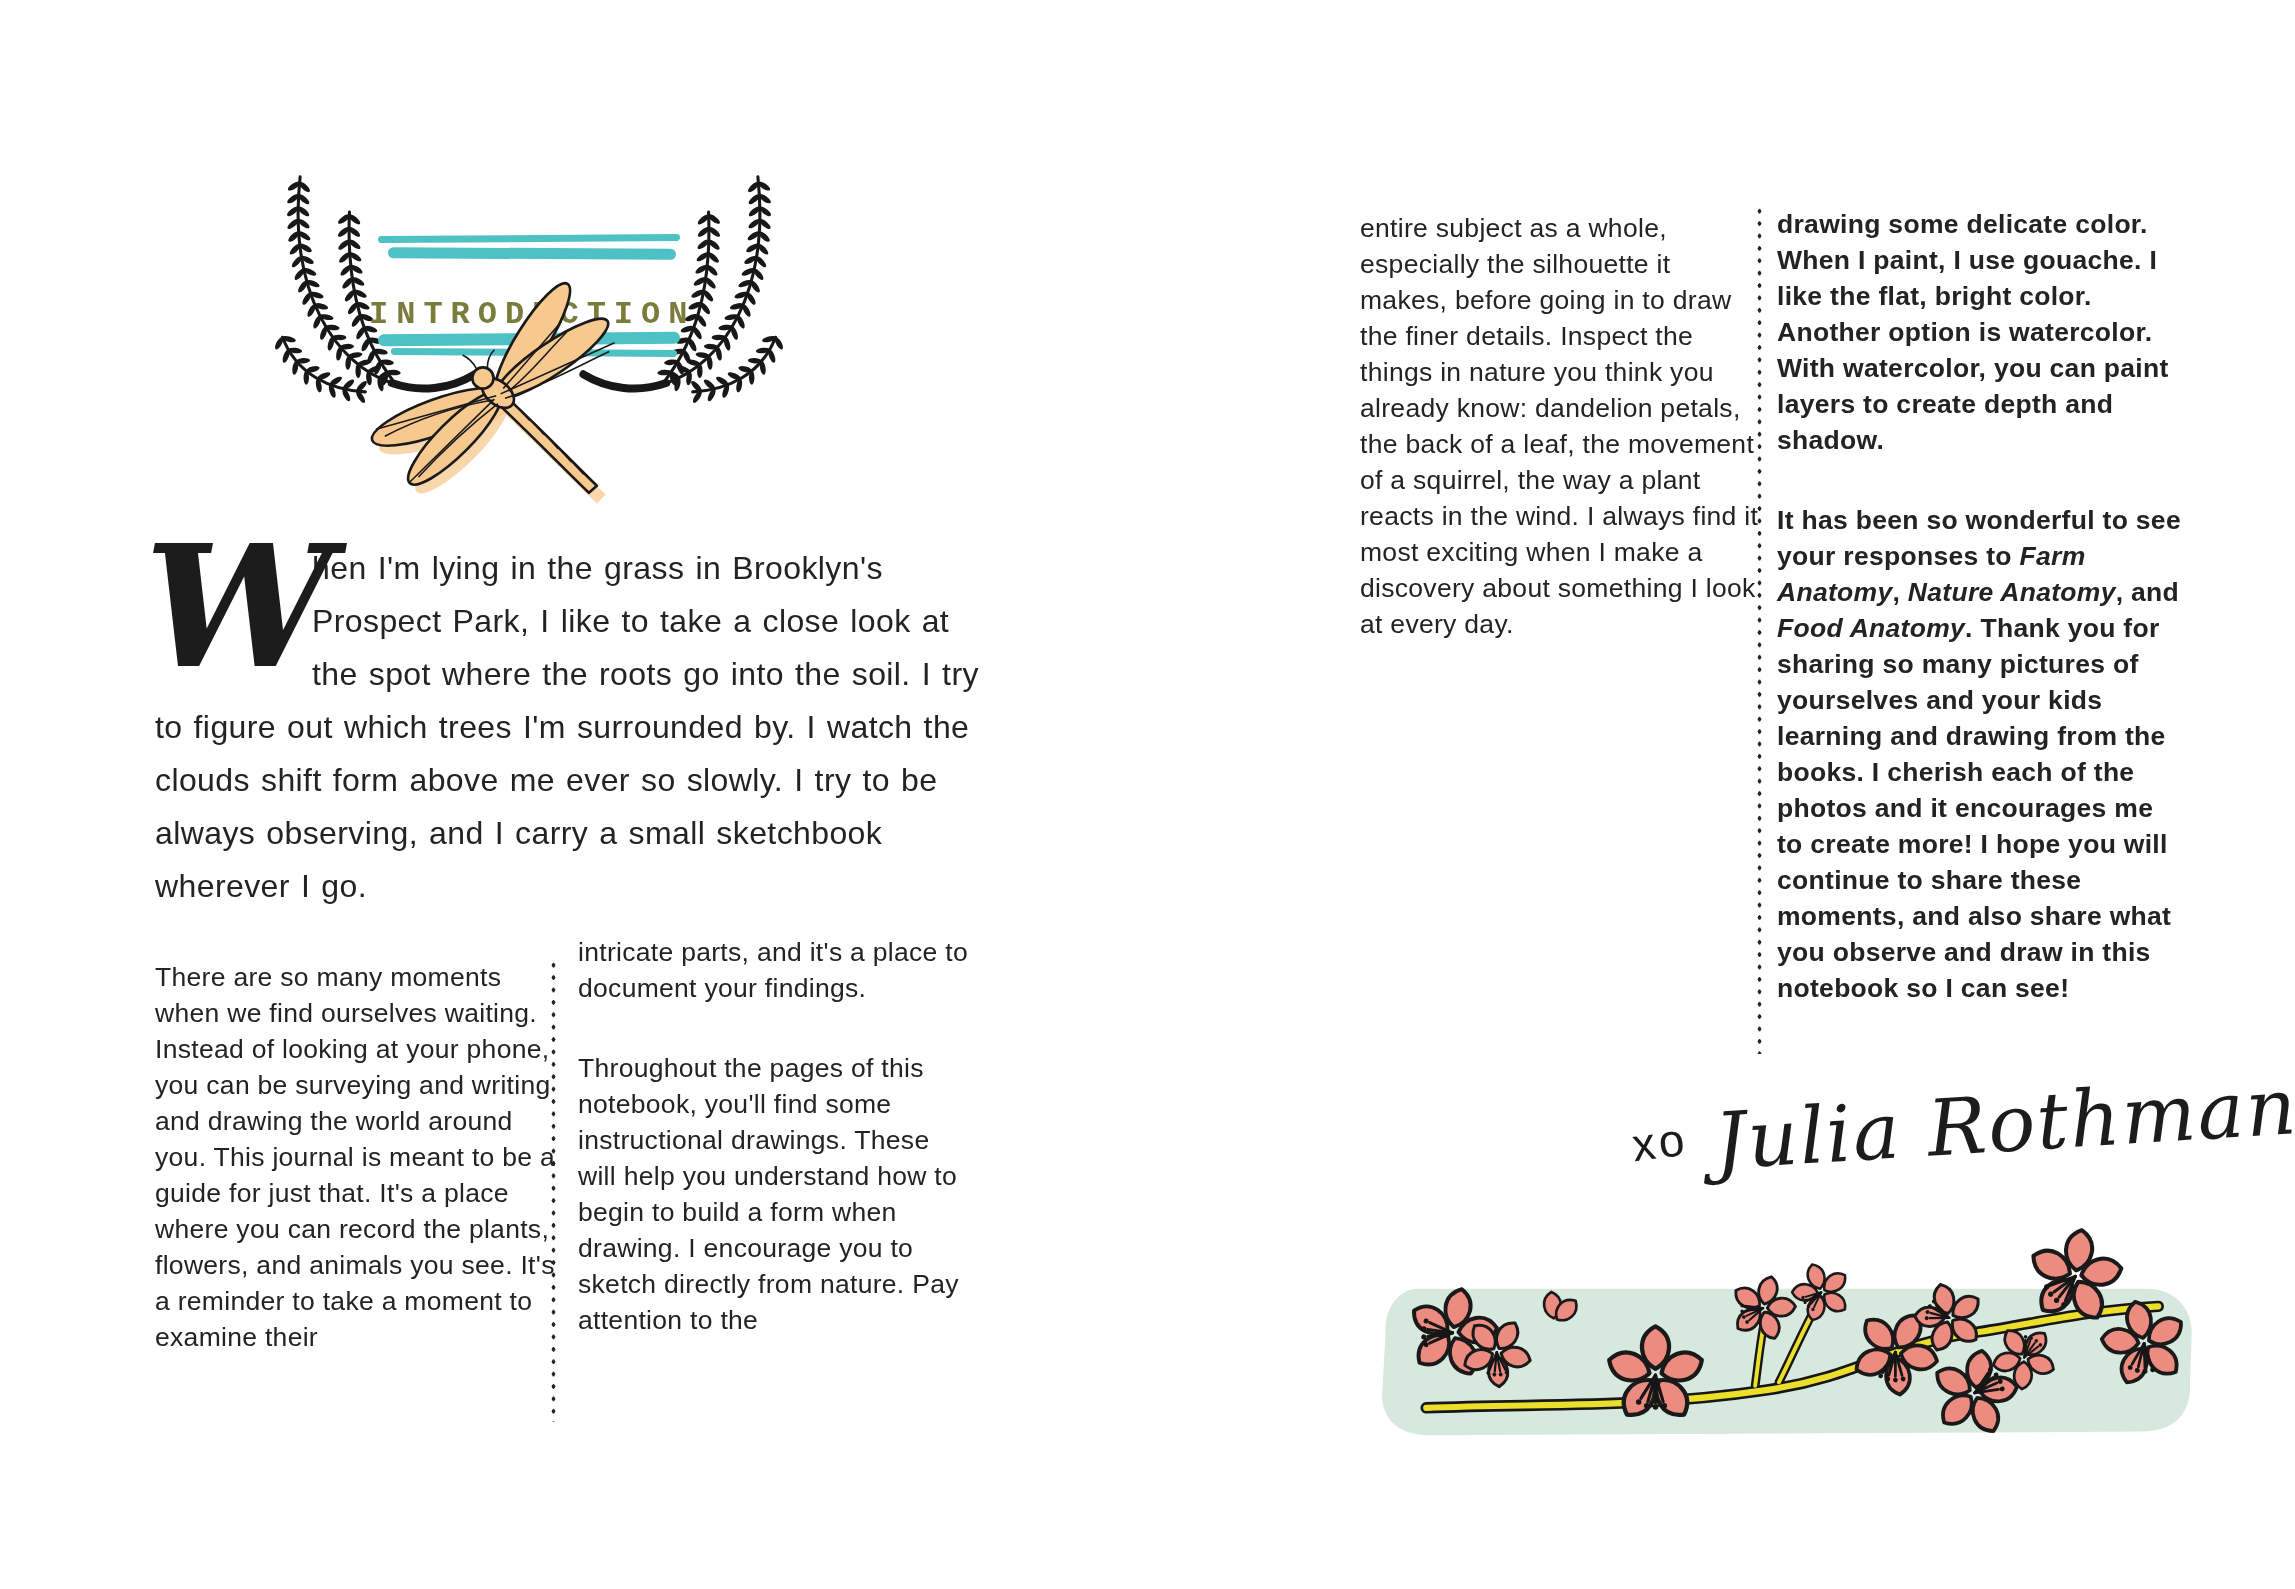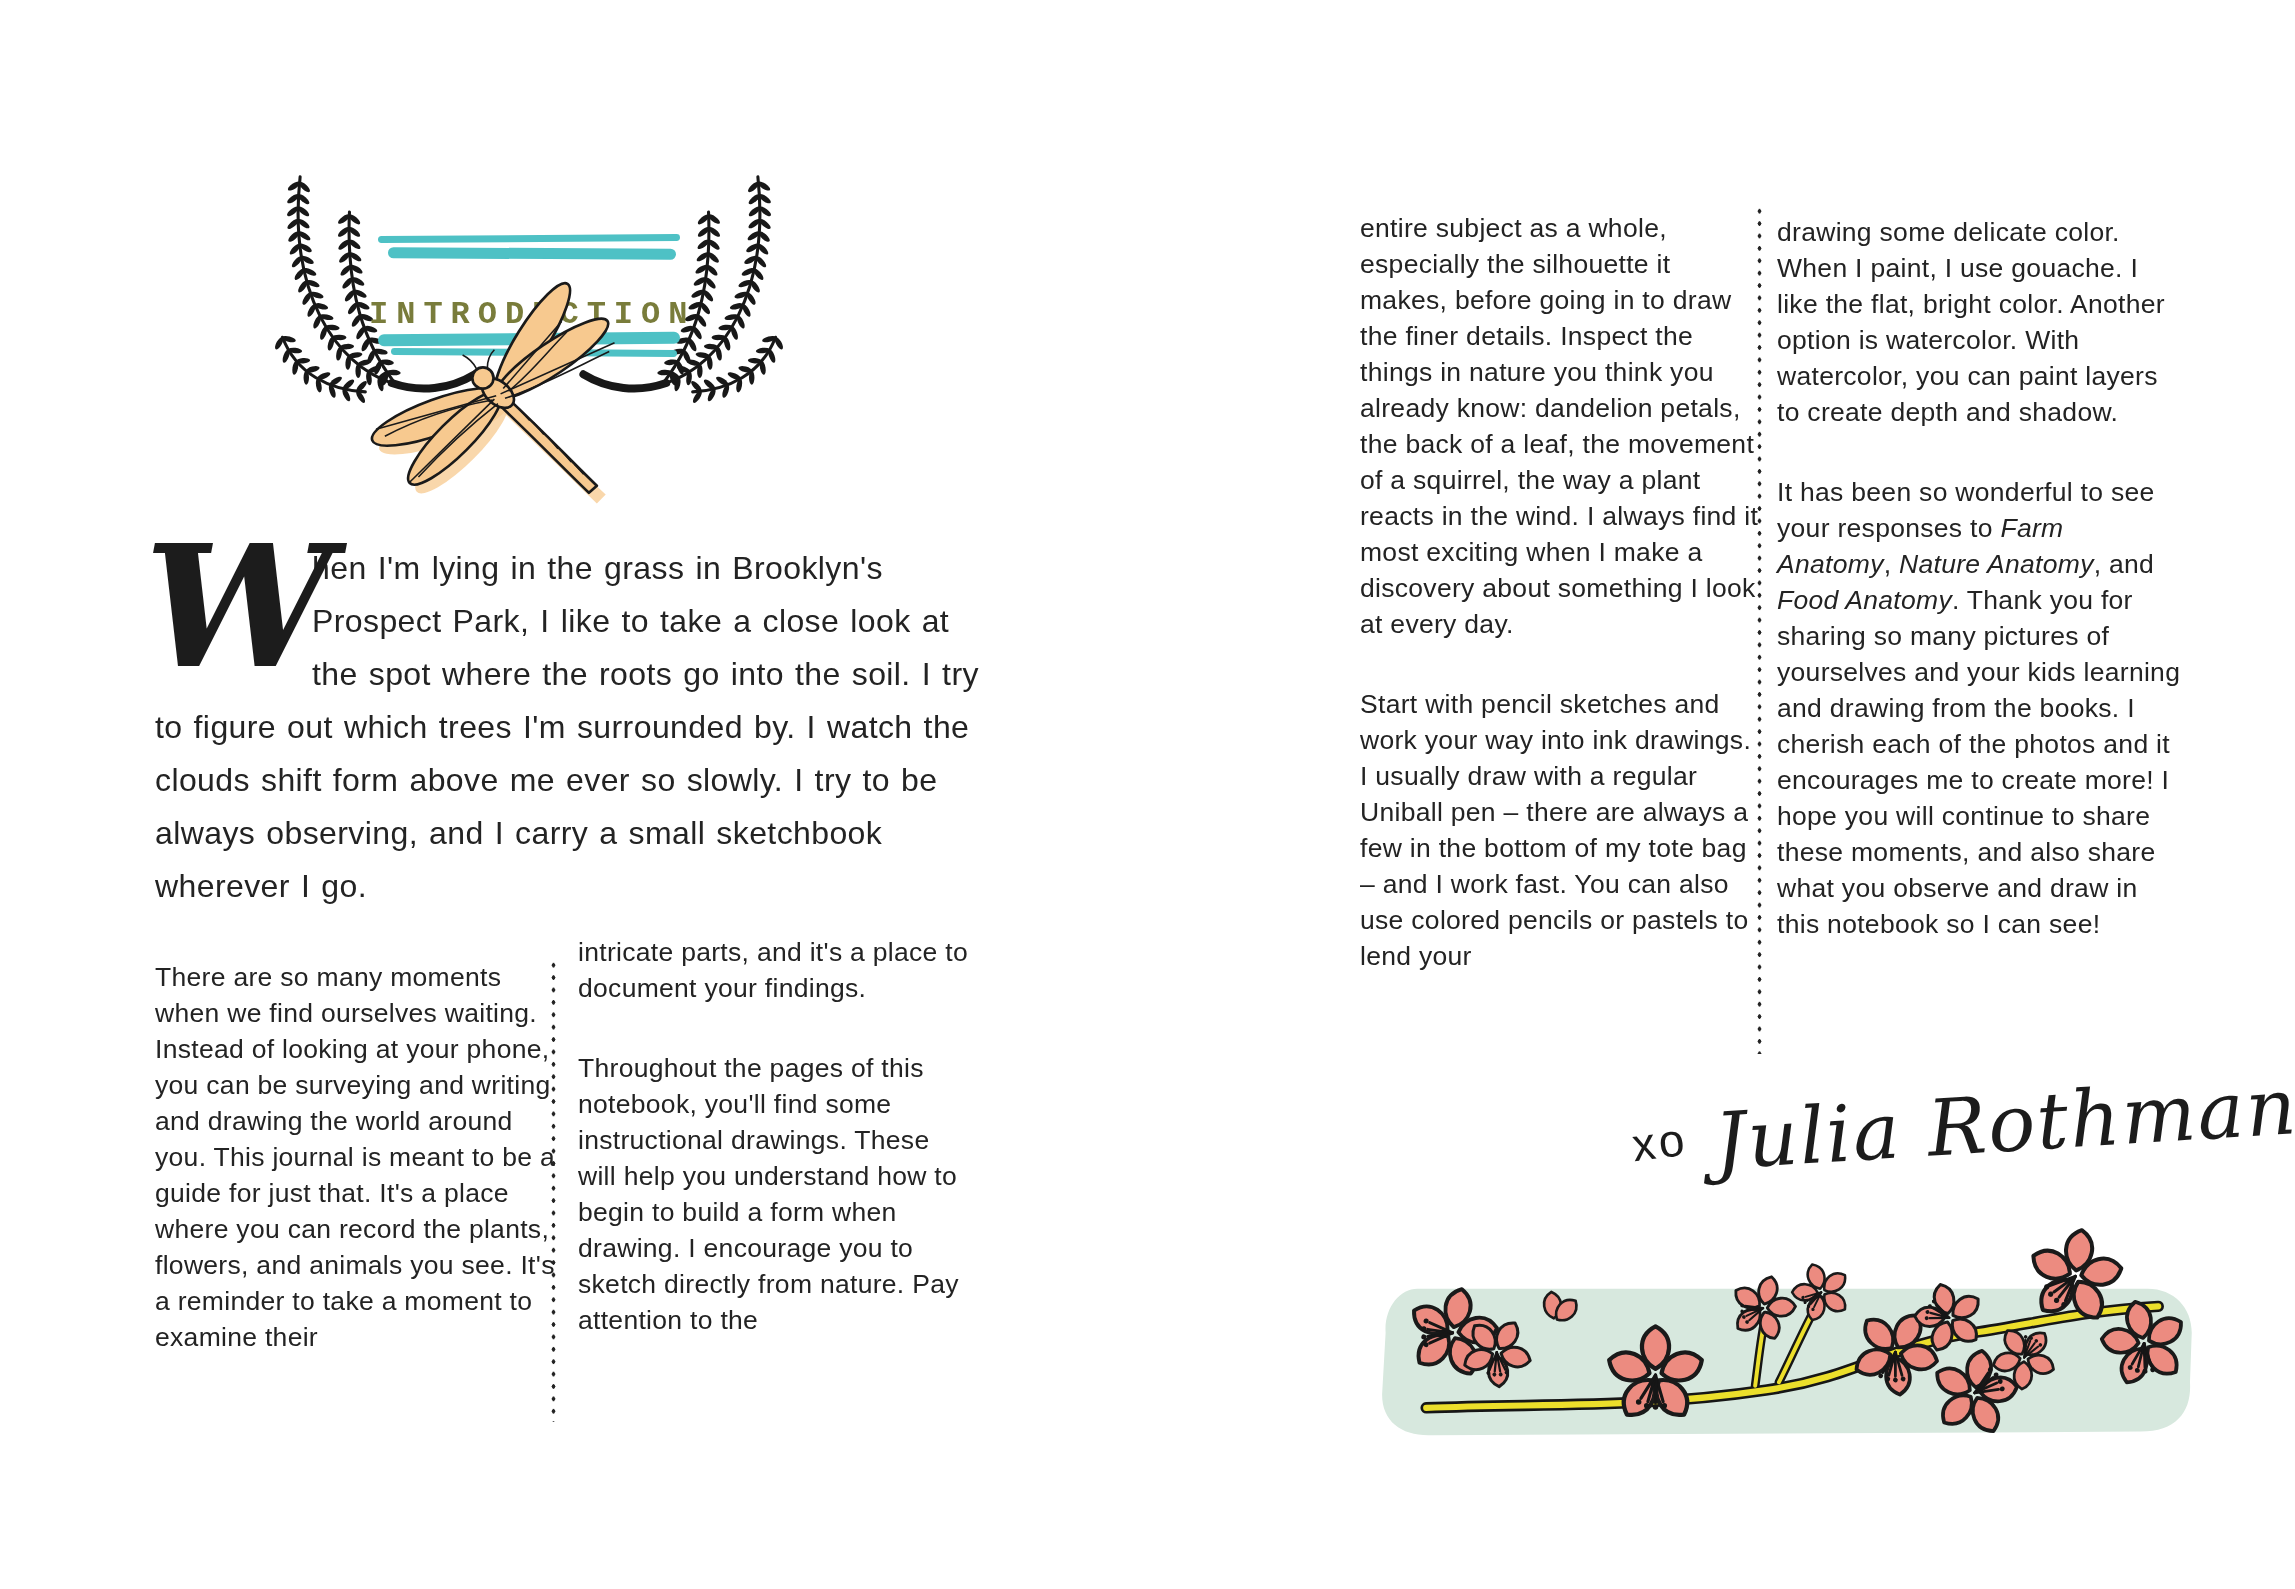--- a/index.html
+++ b/index.html
@@ -27,21 +27,21 @@
   .lede{position:absolute;left:155px;top:542px;width:839px;font-size:32px;
     line-height:53px;letter-spacing:0.4px;word-spacing:1.8px;margin:0;}
   .lede .spacer{float:left;width:157px;height:109px;}
   .dropcap{position:absolute;left:-10.6px;top:-19.4px;font-family:"DejaVu Serif",serif;
     font-style:italic;font-weight:700;font-size:168px;line-height:1;color:#1c1c1c;}
   .col{position:absolute;font-size:26.5px;line-height:36px;letter-spacing:0.3px;}
   .col p{margin:0 0 44px 0;}
   #l-col1{left:155px;top:959px;width:402px;}
   #l-col2{left:578px;top:934px;width:396px;}
   #r-col1{left:212px;top:210px;width:402px;}
-  #r-col2{left:629px;top:214px;width:404px;}
+  #r-col2{left:629px;top:206px;width:404px;font-weight:bold;}
   .divider{position:absolute;width:5.3px;background-image:radial-gradient(circle,#242424 1.9px,transparent 2.3px);
     background-size:5.3px 12.4px;background-repeat:repeat-y;background-position:center top;}
   #div-left{left:551px;top:959px;height:463px;}
   #div-right{left:609px;top:205px;height:849px;}
   .it{font-style:italic;}
 
   
   .signature{position:absolute;left:484px;top:1079px;width:574px;display:flex;
     align-items:flex-end;gap:26.5px;}
   .sig-xo{font-size:46px;color:#1c1c1c;transform:rotate(-7deg);letter-spacing:3.5px;}
@@ -293,21 +293,20 @@
     <div class="col" id="l-col2">
       <p>intricate parts, and it's a place to document your findings.</p>
       <p>Throughout the pages of this notebook, you'll find some instructional drawings. These will help you understand how to begin to build a form when drawing. I encourage you to sketch directly from nature. Pay attention to the</p>
     </div>
   </section>
 
   <section class="page" id="page-right">
 
     <div class="col" id="r-col1">
       <p>entire subject as a whole, especially the silhouette it makes, before going in to draw the finer details. Inspect the things in nature you think you already know: dandelion petals, the back of a leaf, the movement of a squirrel, the way a plant reacts in the wind. I always find it most exciting when I make a discovery about something I look at every day.</p>
-      <p>Start with pencil sketches and work your way into ink drawings. I usually draw with a regular Uniball pen – there are always a few in the bottom of my tote bag – and I work fast. You can also use colored pencils or pastels to lend your</p>
     </div>
     <div class="divider" id="div-right"></div>
     <div class="col" id="r-col2">
       <p>drawing some delicate color. When I paint, I use gouache. I like the flat, bright color. Another option is watercolor. With watercolor, you can paint layers to create depth and shadow.</p>
       <p><span>It has been so wonderful to see your responses to </span><span class="it">Farm Anatomy</span><span>, </span><span class="it">Nature Anatomy</span><span>, and </span><span class="it">Food Anatomy</span><span>. Thank you for sharing so many pictures of yourselves and your kids learning and drawing from the books. I cherish each of the photos and it encourages me to create more! I hope you will continue to share these moments, and also share what you observe and draw in this notebook so I can see!</span></p>
     </div>
 
     <div class="signature">
       <span class="sig-xo">xo</span>
       <span class="sig-name">Julia Rothman</span>

